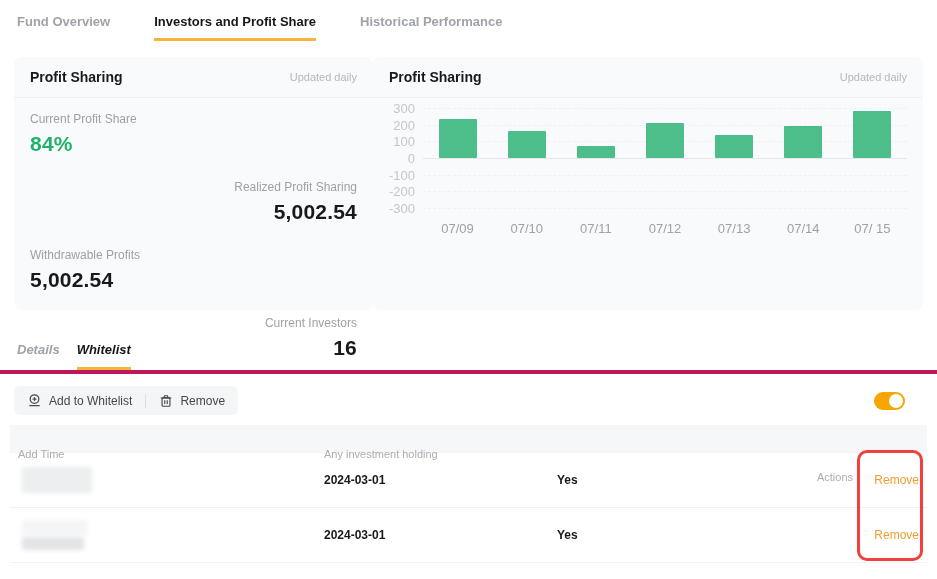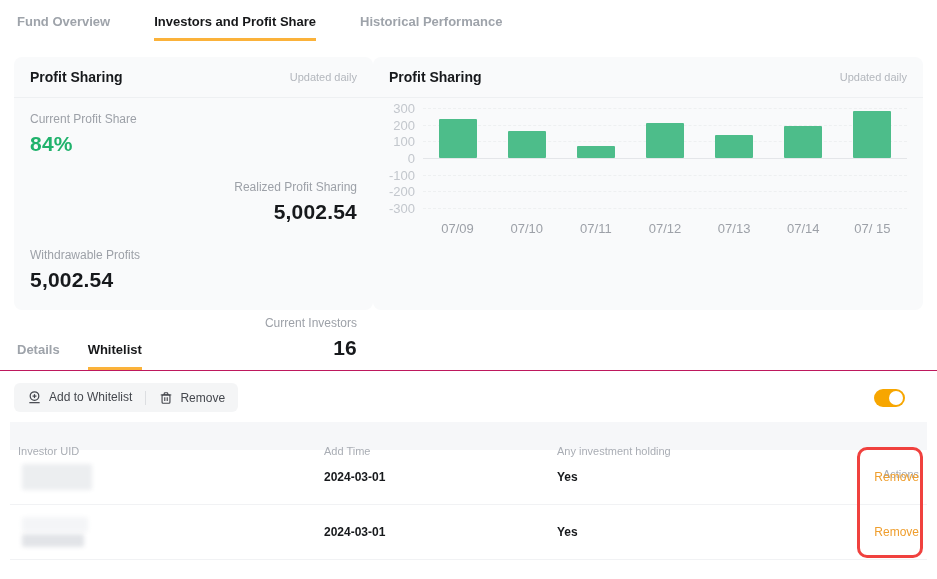--- a/index.html
+++ b/index.html
@@ -43,27 +43,27 @@
   .gridline.zero { border-top:1px solid #e4e6e9; }
   .bars { position:absolute; left:0; right:0; top:0; bottom:0; display:flex; }
   .bar-col { flex:1; position:relative; }
   .bar { position:absolute; left:50%; transform:translateX(-50%); width:38px; bottom:50%; border-radius:1px; }
   .x-row { display:flex; margin-top:13px; }
   .y-spacer { width:34px; flex:none; }
   .x-axis { flex:1; display:flex; }
   .xtick { flex:1; text-align:center; font-size:13px; color:#9da1a8; }
 
   
-  .section-tabs { display:flex; gap:28px; padding:0 17px; margin-top:32px; border-bottom:1px solid #be185d; }
+  .section-tabs { display:flex; gap:17px; padding:0 17px; margin-top:32px; border-bottom:4px solid #be185d;font-style:italic; }
   .section-tabs .tab { padding-bottom:10px; }
 
   
   .toolbar-row { display:flex; align-items:center; justify-content:space-between; margin:12px 16px 10px 14px; }
   .btn-group { display:inline-flex; align-items:center; background:#f4f5f6; border-radius:6px; padding:7px 13px; }
-  .tool-btn { display:inline-flex; gap:7px; font-size:12px; color:#44474d; cursor:pointer; }
+  .tool-btn { display:inline-flex; align-items:center; gap:7px; font-size:12px; color:#44474d; cursor:pointer; }
   .tool-btn svg { display:block; }
   .vdiv { width:1px; height:14px; background:#dcdee1; margin:0 13px; }
   .toggle { width:31px; height:18px; border-radius:9px; background:#f7a600; position:relative;
             margin-right:16px; cursor:pointer; flex:none; }
   .toggle .knob { position:absolute; top:2px; right:2px; width:14px; height:14px; border-radius:50%; background:#fff; }
 
   
   .table { margin:0 10px; position:relative; }
   .t-grid { display:grid; grid-template-columns:306px 233px 296px 1fr; padding:0 8px; align-items:center; }
   .t-head { height:28px; background:#f6f7f9; font-size:11px; color:#a9adb4; }
@@ -213,21 +213,20 @@
       <span>Remove</span>
     </div>
   </div>
   <div class="toggle">
     <div class="knob"></div>
   </div>
 </div>
 
 <div class="table">
   <div class="t-grid t-head">
-    <div class="cell">Investor UID</div>
     <div class="cell">Add Time</div>
     <div class="cell">Any investment holding</div>
     <div class="cell right">Actions</div>
   </div>
 
   <div class="t-grid t-row">
     <div class="cell">
       <div class="blur-block bb-r1"></div>
     </div>
     <div class="cell">2024-03-01</div>

